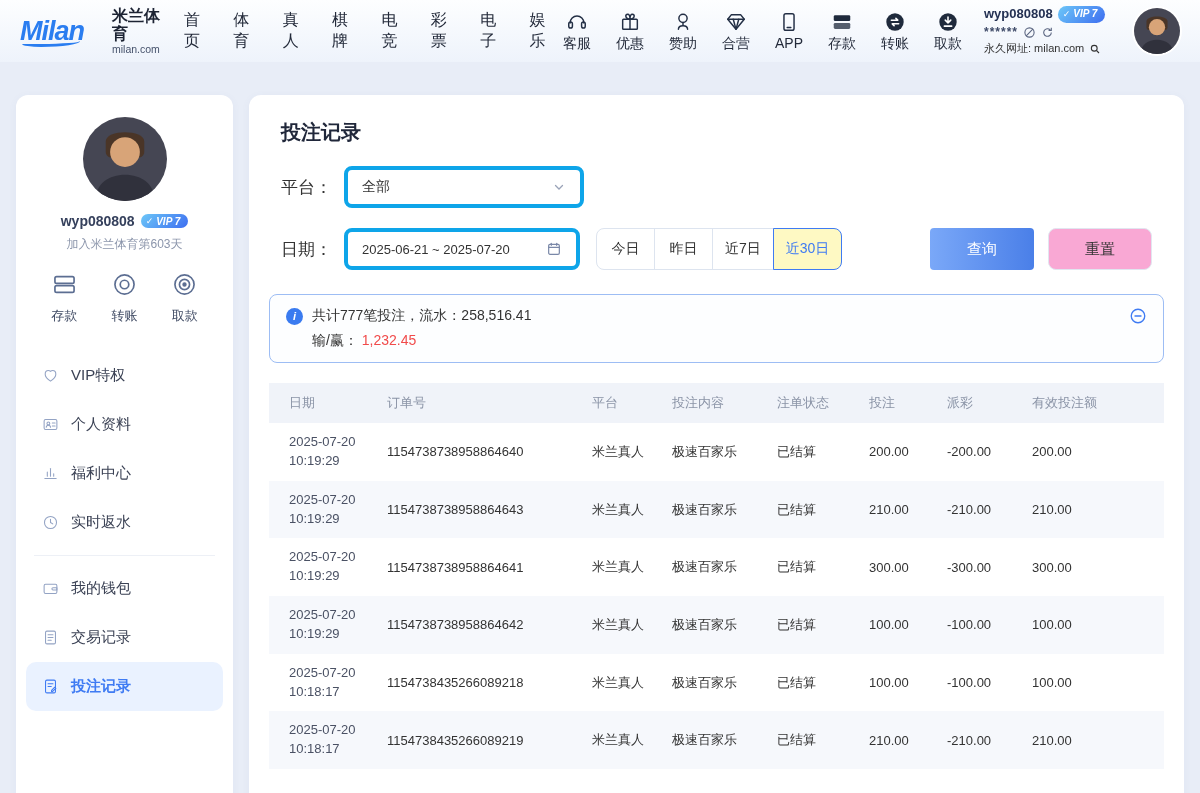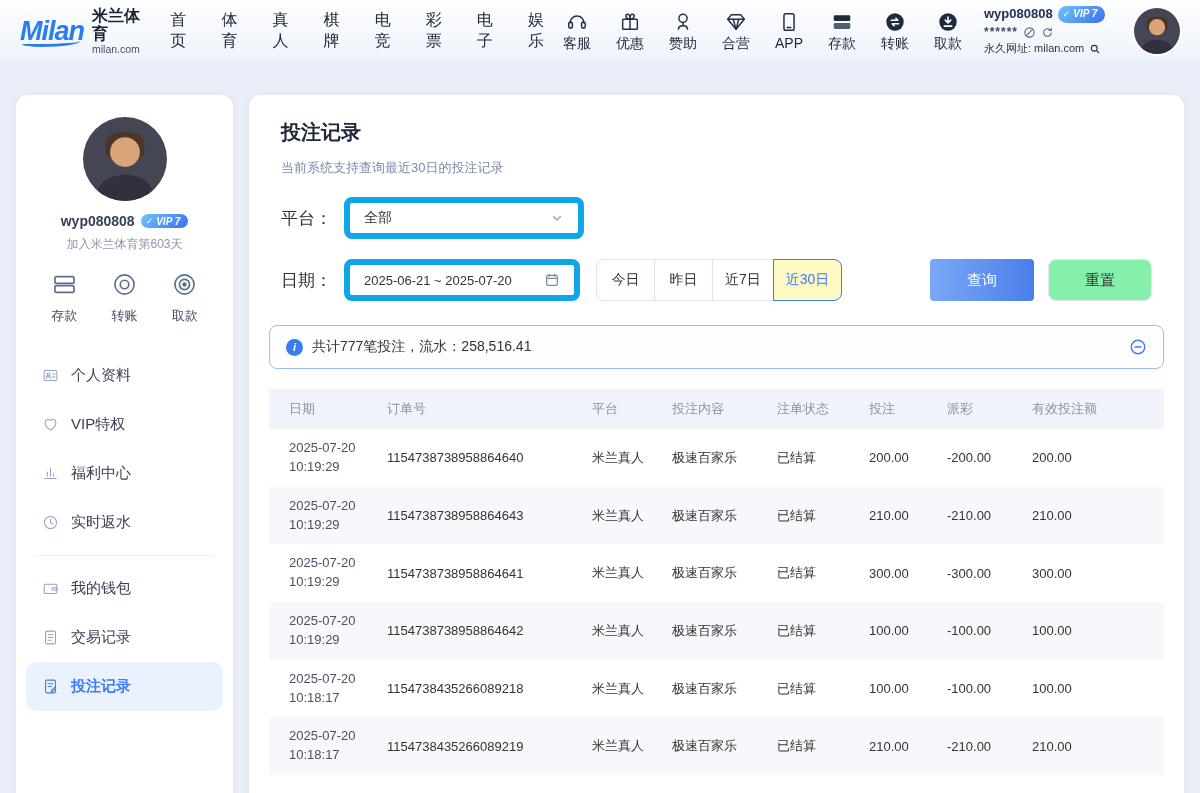--- a/index.html
+++ b/index.html
@@ -2,21 +2,21 @@
 <html><head>
 <meta charset="utf-8">
 <style>
   html,body{margin:0;padding:0;width:1200px;height:793px;overflow:hidden;background:#e8edf7;
     font-family:"Liberation Sans","DejaVu Sans",sans-serif;}
   *{box-sizing:border-box;}
 
   
   .header{position:absolute;top:0;left:0;width:1200px;height:62px;
     background:linear-gradient(180deg,#fdfeff,#eef3fb);display:flex;align-items:center;padding:0 20px;}
-  .logo{display:flex;align-items:center;gap:4px;cursor:pointer;}
+  .logo{display:flex;align-items:center;gap:24px;cursor:pointer;}
   .logo-script{position:relative;font-style:italic;font-weight:800;font-size:27px;color:#2a7df0;letter-spacing:-1px;padding-right:4px;}
   .logo-script::after{content:"";position:absolute;left:2px;right:8px;bottom:0;height:6px;
     border-bottom:3px solid #2a7df0;border-radius:0 0 80% 40%;}
   .logo-cn{font-size:16px;font-weight:bold;color:#1c2333;line-height:1.1;}
   .logo-domain{font-size:10.5px;color:#46526b;}
   .nav{display:flex;gap:22px;margin-left:22px;}
   .nav a{font-size:16px;color:#232a3a;text-decoration:none;font-weight:500;cursor:pointer;}
   .quick-links{display:flex;gap:13px;margin-left:auto;align-items:flex-start;}
   .ql{display:flex;flex-direction:column;align-items:center;gap:2px;cursor:pointer;min-width:40px;}
   .ql-icon{height:24px;display:flex;align-items:flex-end;}
@@ -56,35 +56,35 @@
   .s-item.active svg{stroke:#3f7bf3;}
   .s-divider{height:1px;background:#edf0f6;margin:8px 8px;}
 
   
   .content{position:absolute;left:249px;top:95px;width:935px;height:740px;background:#fff;border-radius:12px;
     box-shadow:0 2px 8px rgba(80,100,160,.06);padding:24px 0 0;}
   .page-title{margin:0 32px;font-size:20px;font-weight:bold;color:#20273a;}
   .subtitle{margin:13px 32px 0;font-size:13px;color:#7e8aad;}
   .filter-row{display:flex;align-items:center;margin:20px 32px 0;}
   .f-label{font-size:17px;color:#333;margin-right:12px;}
-  .select,.date-input{height:42px;border:6px solid #0ea5e9;border-radius:8px;background:#fff;display:flex;
+  .select,.date-input{height:42px;border:4px solid #0ea5e9;border-radius:8px;background:#fff;display:flex;
     align-items:center;padding:0 14px;cursor:pointer;}
   .select{width:240px;justify-content:space-between;font-size:14px;color:#333;}
   .date-input{width:236px;justify-content:space-between;font-size:13px;color:#333;}
   .chev svg,.cal svg{display:block;}
   .ranges{display:flex;margin-left:16px;justify-content:space-between;}
   .range-btn{height:42px;min-width:59px;padding:0 12px;background:#fff;border:1px solid #dde4ef;color:#333;
     font-size:14px;cursor:pointer;margin-left:-1px;font-family:inherit;}
   .range-btn:first-child{border-radius:8px 0 0 8px;margin-left:0;}
   .range-btn:last-child{border-radius:0 8px 8px 0;}
   .range-btn.active{background:#fef9c3;border-color:#3f7bf3;color:#3f7bf3;position:relative;z-index:1;}
   .actions{margin-left:auto;display:flex;gap:14px;}
   .btn-primary{width:104px;height:42px;border:none;border-radius:4px;color:#fff;font-size:15px;cursor:pointer;
     background:linear-gradient(90deg,#7aa8f8,#4a7fe8);font-family:inherit;}
-  .btn-ghost{width:104px;height:42px;border:1px solid #e1e6f0;border-radius:8px;background:#86efac;color:#333;
+  .btn-ghost{width:104px;height:42px;border:1px solid #e1e6f0;border-radius:8px;background:#f9a8d4;color:#333;
     font-size:15px;cursor:pointer;font-family:inherit;}
 
   .summary{position:relative;margin:24px 20px 0;border:1px solid #9dbdf4;border-radius:8px;background:#fdfeff;
     padding:12px 44px 12px 16px;}
   .sum-line1{display:flex;align-items:center;gap:9px;font-size:14px;color:#333;}
   .info-icon{width:17px;height:17px;border-radius:50%;background:#3a7bf0;color:#fff;font-size:11px;font-weight:bold;
     display:flex;align-items:center;justify-content:center;font-style:italic;flex:none;}
   .sum-line2{margin:7px 0 0 26px;font-size:14px;color:#333;}
   .red{color:#f14b4b;}
   .collapse-icon{position:absolute;right:16px;top:12px;cursor:pointer;}
@@ -284,36 +284,36 @@
             <circle cx="12" cy="12" r="4.5"></circle>
             <circle cx="12" cy="12" r="1.2" fill="#5c6e92"></circle>
           </svg>
       </span>
       <span class="sq-label">取款</span>
     </div>
   </div>
   <div class="s-menu">
     <div class="s-item">
       <svg width="17" height="17" viewBox="0 0 24 24">
+          <path d="M12 20s-7.5-4.8-7.5-9.8C4.5 7 6.5 5 9 5c1.6 0 3 1.2 3 1.2S13.4 5 15 5c2.5 0 4.5 2 4.5 5.2 0 5-7.5 9.8-7.5 9.8z"></path>
+        </svg>
+      <span>VIP特权</span>
+    </div>
+    <div class="s-item">
+      <svg width="17" height="17" viewBox="0 0 24 24">
           <rect x="3" y="5" width="18" height="14" rx="2"></rect>
           <circle cx="9" cy="10.5" r="2"></circle>
           <path d="M6 16c0-2 1.5-3 3-3s3 1 3 3"></path>
           <line x1="14.5" y1="10" x2="18.5" y2="10"></line>
           <line x1="14.5" y1="14" x2="18.5" y2="14"></line>
         </svg>
       <span>个人资料</span>
     </div>
     <div class="s-item">
       <svg width="17" height="17" viewBox="0 0 24 24">
-          <path d="M12 20s-7.5-4.8-7.5-9.8C4.5 7 6.5 5 9 5c1.6 0 3 1.2 3 1.2S13.4 5 15 5c2.5 0 4.5 2 4.5 5.2 0 5-7.5 9.8-7.5 9.8z"></path>
-        </svg>
-      <span>VIP特权</span>
-    </div>
-    <div class="s-item">
-      <svg width="17" height="17" viewBox="0 0 24 24">
           <line x1="4" y1="19" x2="20" y2="19"></line>
           <line x1="7.5" y1="16" x2="7.5" y2="10"></line>
           <line x1="12" y1="16" x2="12" y2="5"></line>
           <line x1="16.5" y1="16" x2="16.5" y2="12.5"></line>
         </svg>
       <span>福利中心</span>
     </div>
     <div class="s-item">
       <svg width="17" height="17" viewBox="0 0 24 24">
           <circle cx="12" cy="12" r="8.5"></circle>
@@ -345,21 +345,20 @@
           <line x1="8.5" y1="12" x2="13" y2="12"></line>
           <path d="M13.5 17.5l4.5-4.5 1.5 1.5-4.5 4.5h-1.5z"></path>
         </svg>
       <span>投注记录</span>
     </div>
   </div>
 </aside>
 
 <main class="content">
   <h1 class="page-title">投注记录</h1>
-  <p class="subtitle">当前系统支持查询最近30日的投注记录</p>
 
   <div class="filter-row">
     <span class="f-label">平台：</span>
     <div class="select">
       <span>全部</span>
       <span class="chev">
         <svg width="14" height="14" viewBox="0 0 24 24" stroke="#9aa3b8" stroke-width="2.2" fill="none" stroke-linecap="round">
             <path d="M6 9.5l6 6 6-6"></path>
           </svg>
       </span>
@@ -388,20 +387,24 @@
     <div class="actions">
       <button class="btn-primary">查询</button>
       <button class="btn-ghost">重置</button>
     </div>
   </div>
 
   <div class="summary">
     <div class="sum-line1">
       <span class="info-icon">i</span>
       <span>共计777笔投注，流水：258,516.41</span>
+    </div>
+    <div class="sum-line2">
+      <span>输/赢：</span>
+      <span class="red">1,232.45</span>
     </div>
     <span class="collapse-icon">
       <svg width="18" height="18" viewBox="0 0 24 24" stroke="#3f7bf3" stroke-width="1.8" fill="none" stroke-linecap="round">
           <circle cx="12" cy="12" r="9"></circle>
           <line x1="8" y1="12" x2="16" y2="12"></line>
         </svg>
     </span>
   </div>
 
   <table>

